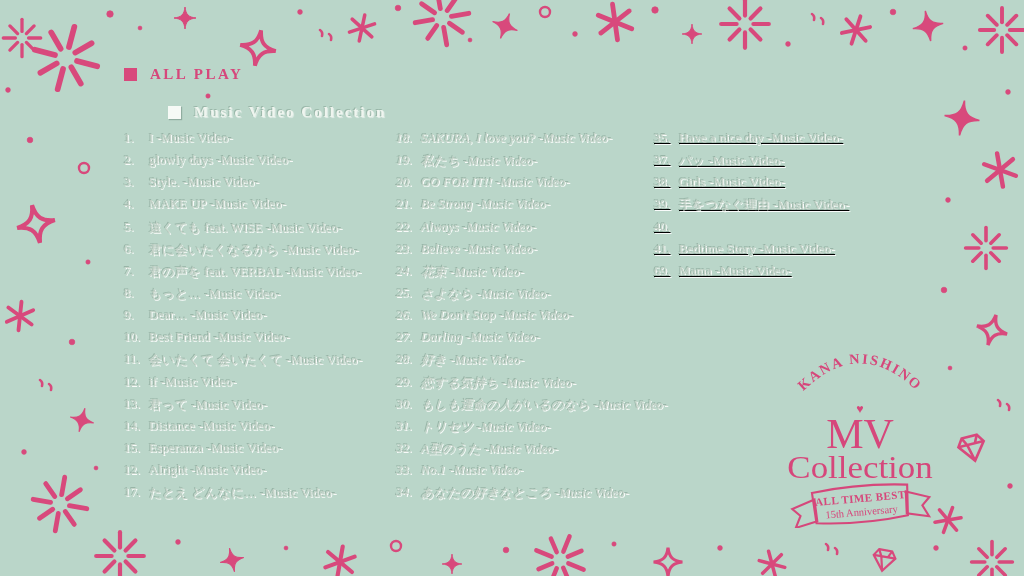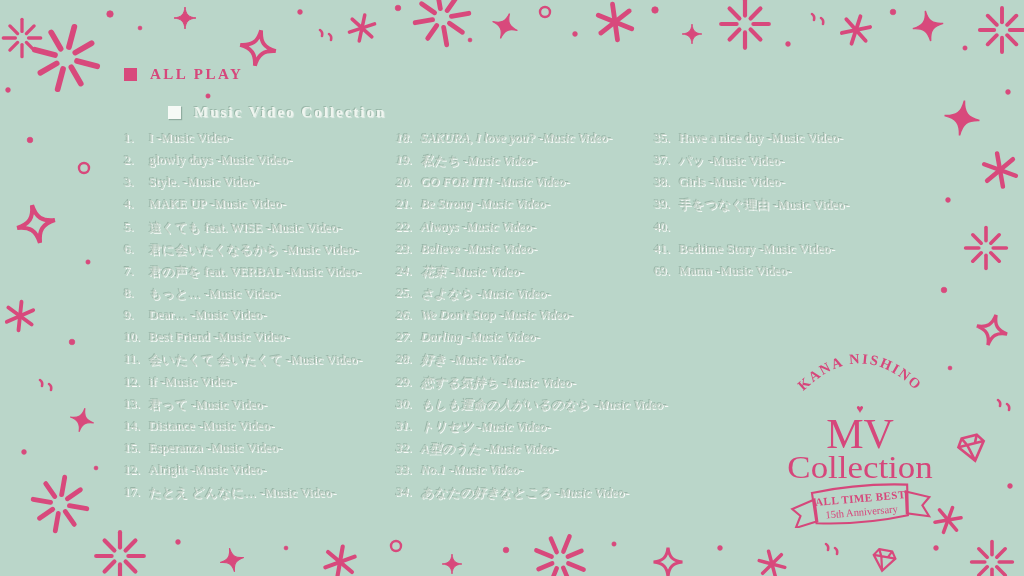--- a/index.html
+++ b/index.html
@@ -17,21 +17,21 @@
   .allplay-label{color:#d6477b;font-weight:bold;font-size:15px;letter-spacing:2.5px;}
 
   .mvc-row{position:absolute;left:124px;top:104px;display:flex;align-items:center;gap:13px;margin-left:44px;}
   .mvc-label{color:#eff5ef;font-weight:bold;font-size:15px;letter-spacing:2px;
     text-shadow:-1px -1px 0 rgba(116,146,131,.45),1px 1px 1px rgba(255,255,255,.6);}
 
   .columns{position:absolute;left:124px;top:131px;display:flex;}
   .track-col{flex:none;}
   .track-col:nth-child(1){width:272px;}
   .track-col:nth-child(2){width:258px;font-style:italic;}
-  .track-col:nth-child(3){width:250px;}
+  .track-col:nth-child(3){width:250px;text-decoration:underline;}
   .track{
     height:22.15px;display:flex;align-items:flex-start;cursor:pointer;
     font-size:12.5px;letter-spacing:.3px;color:#c6d4c9;
     text-shadow:-1px -1px 0 rgba(118,148,133,.5),1px 1px 0 rgba(255,255,255,.9);
     white-space:nowrap;
   }
   .tnum{width:25px;flex:none;}
 
   .logo{position:absolute;left:774px;top:350px;width:172px;}
   .logo text{font-family:"Liberation Serif","DejaVu Serif",serif;fill:#d6477b;}

